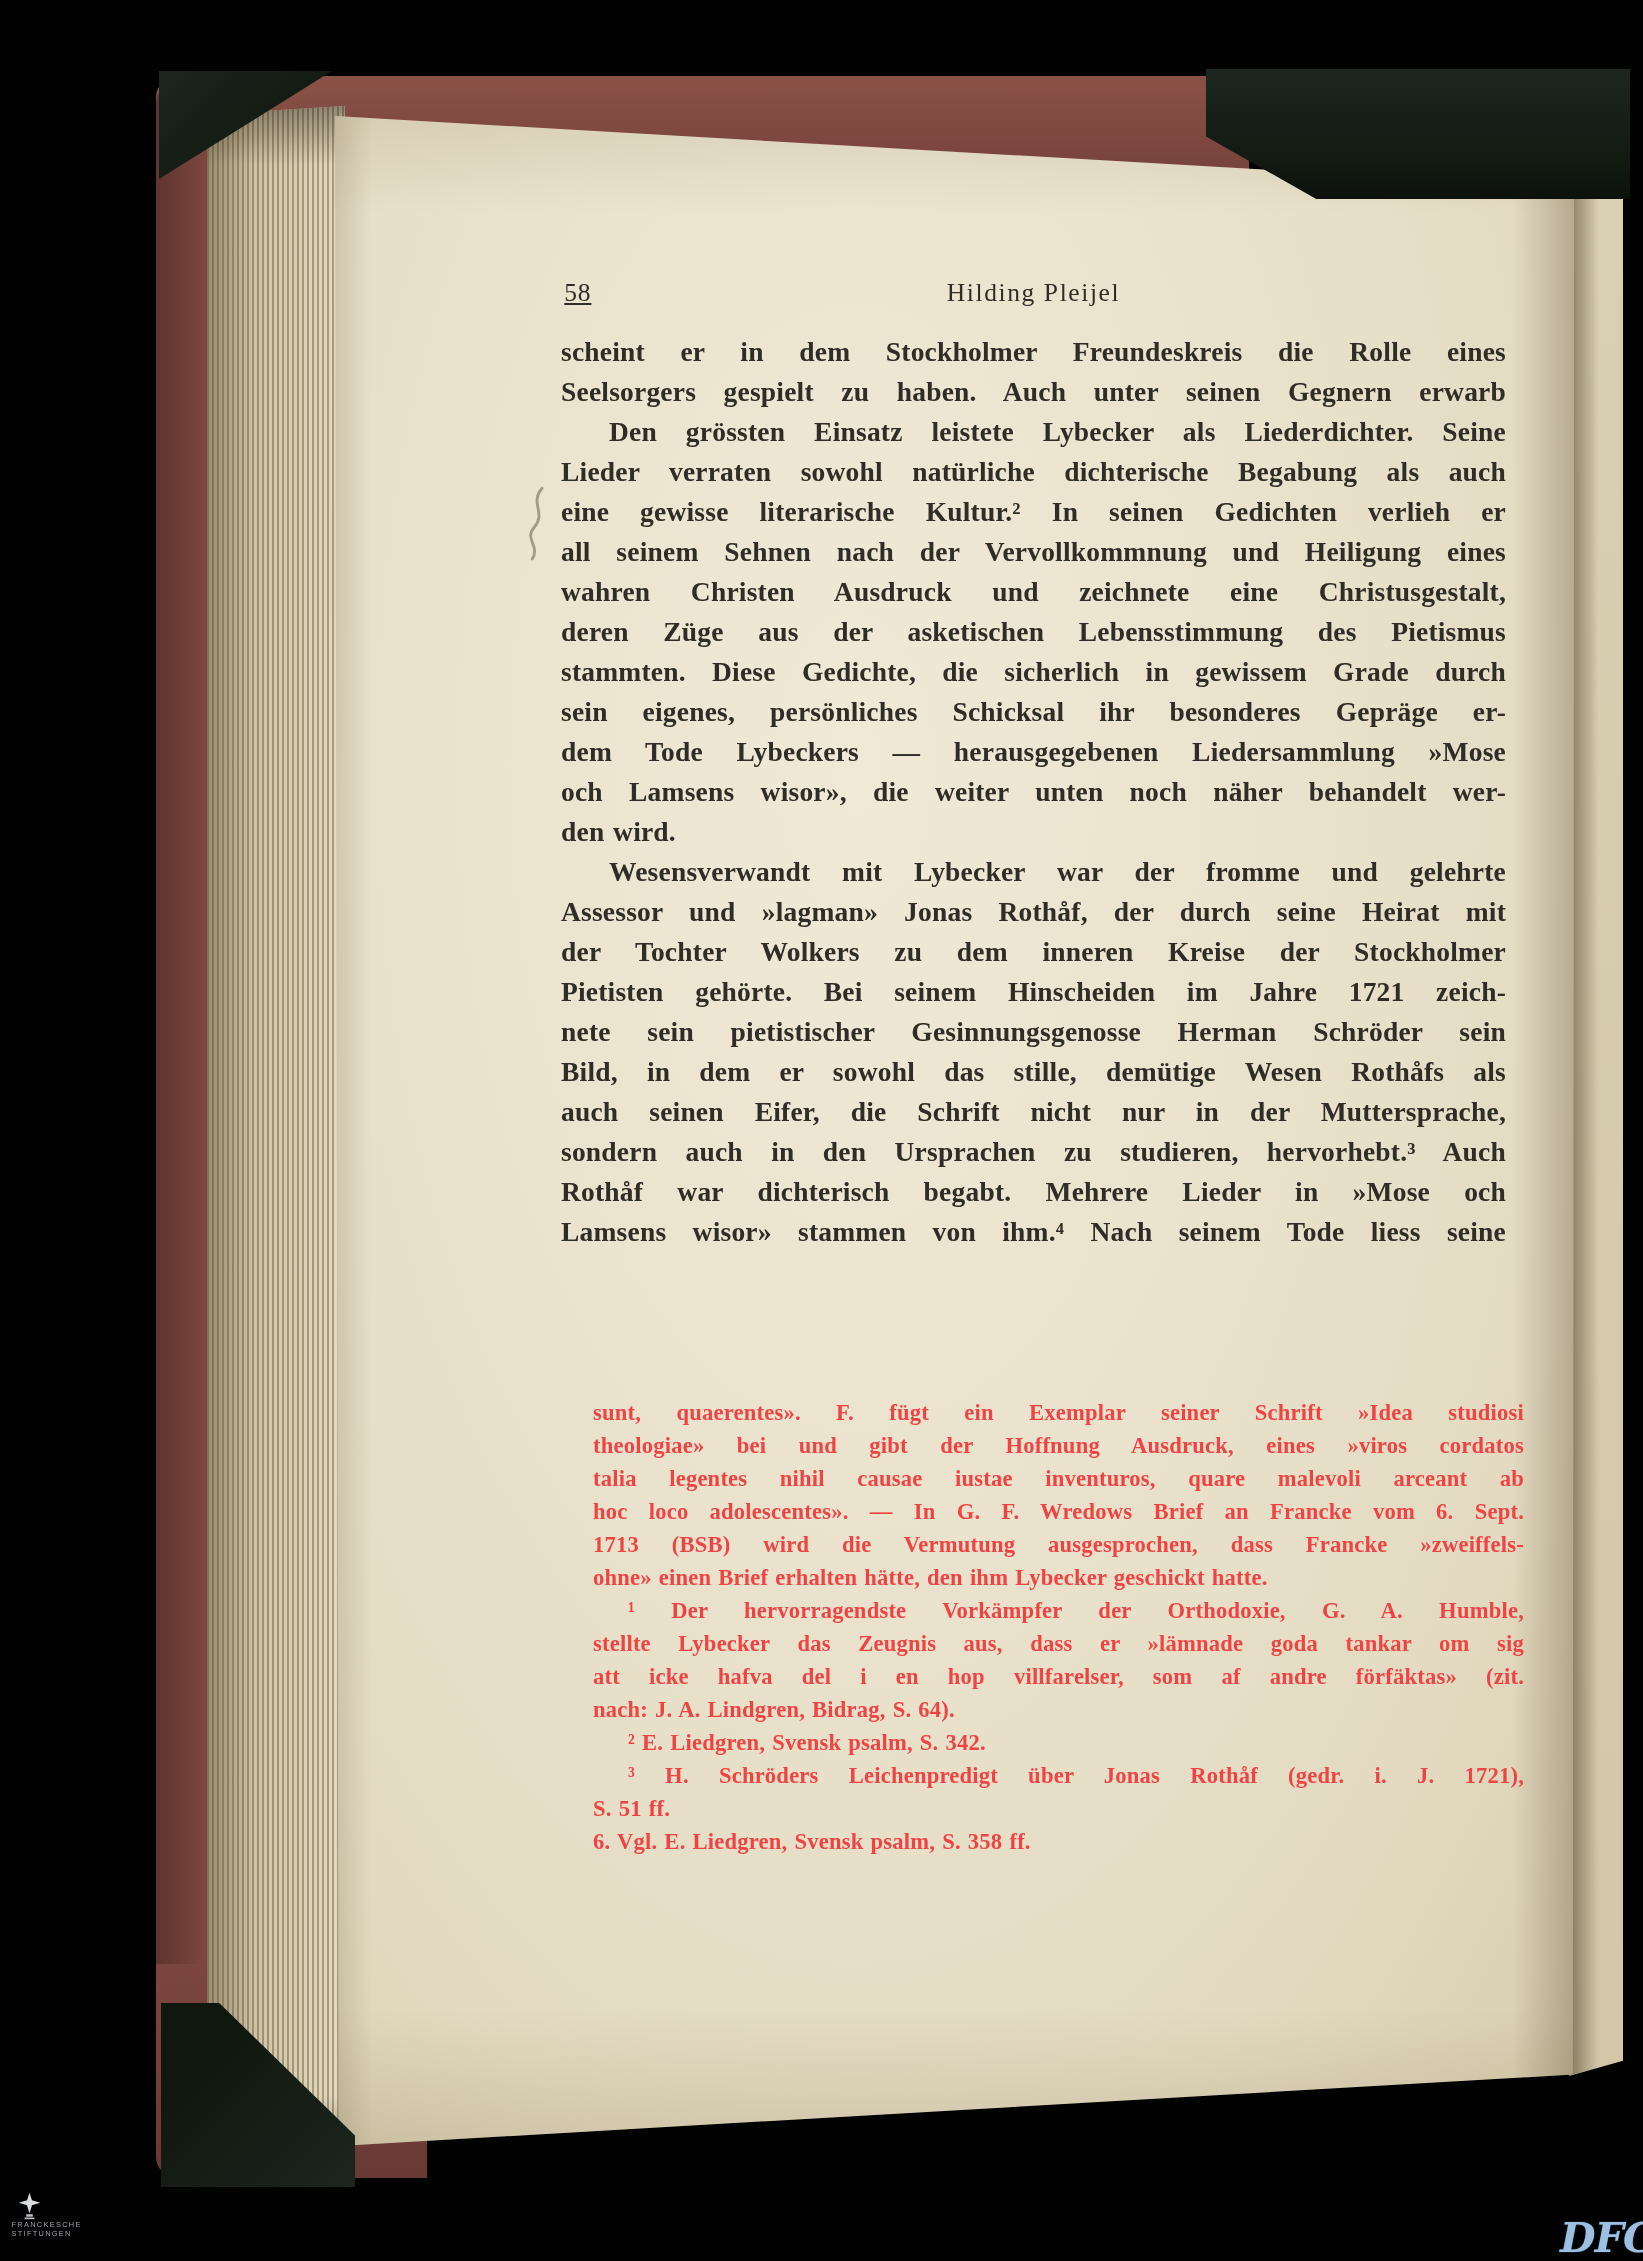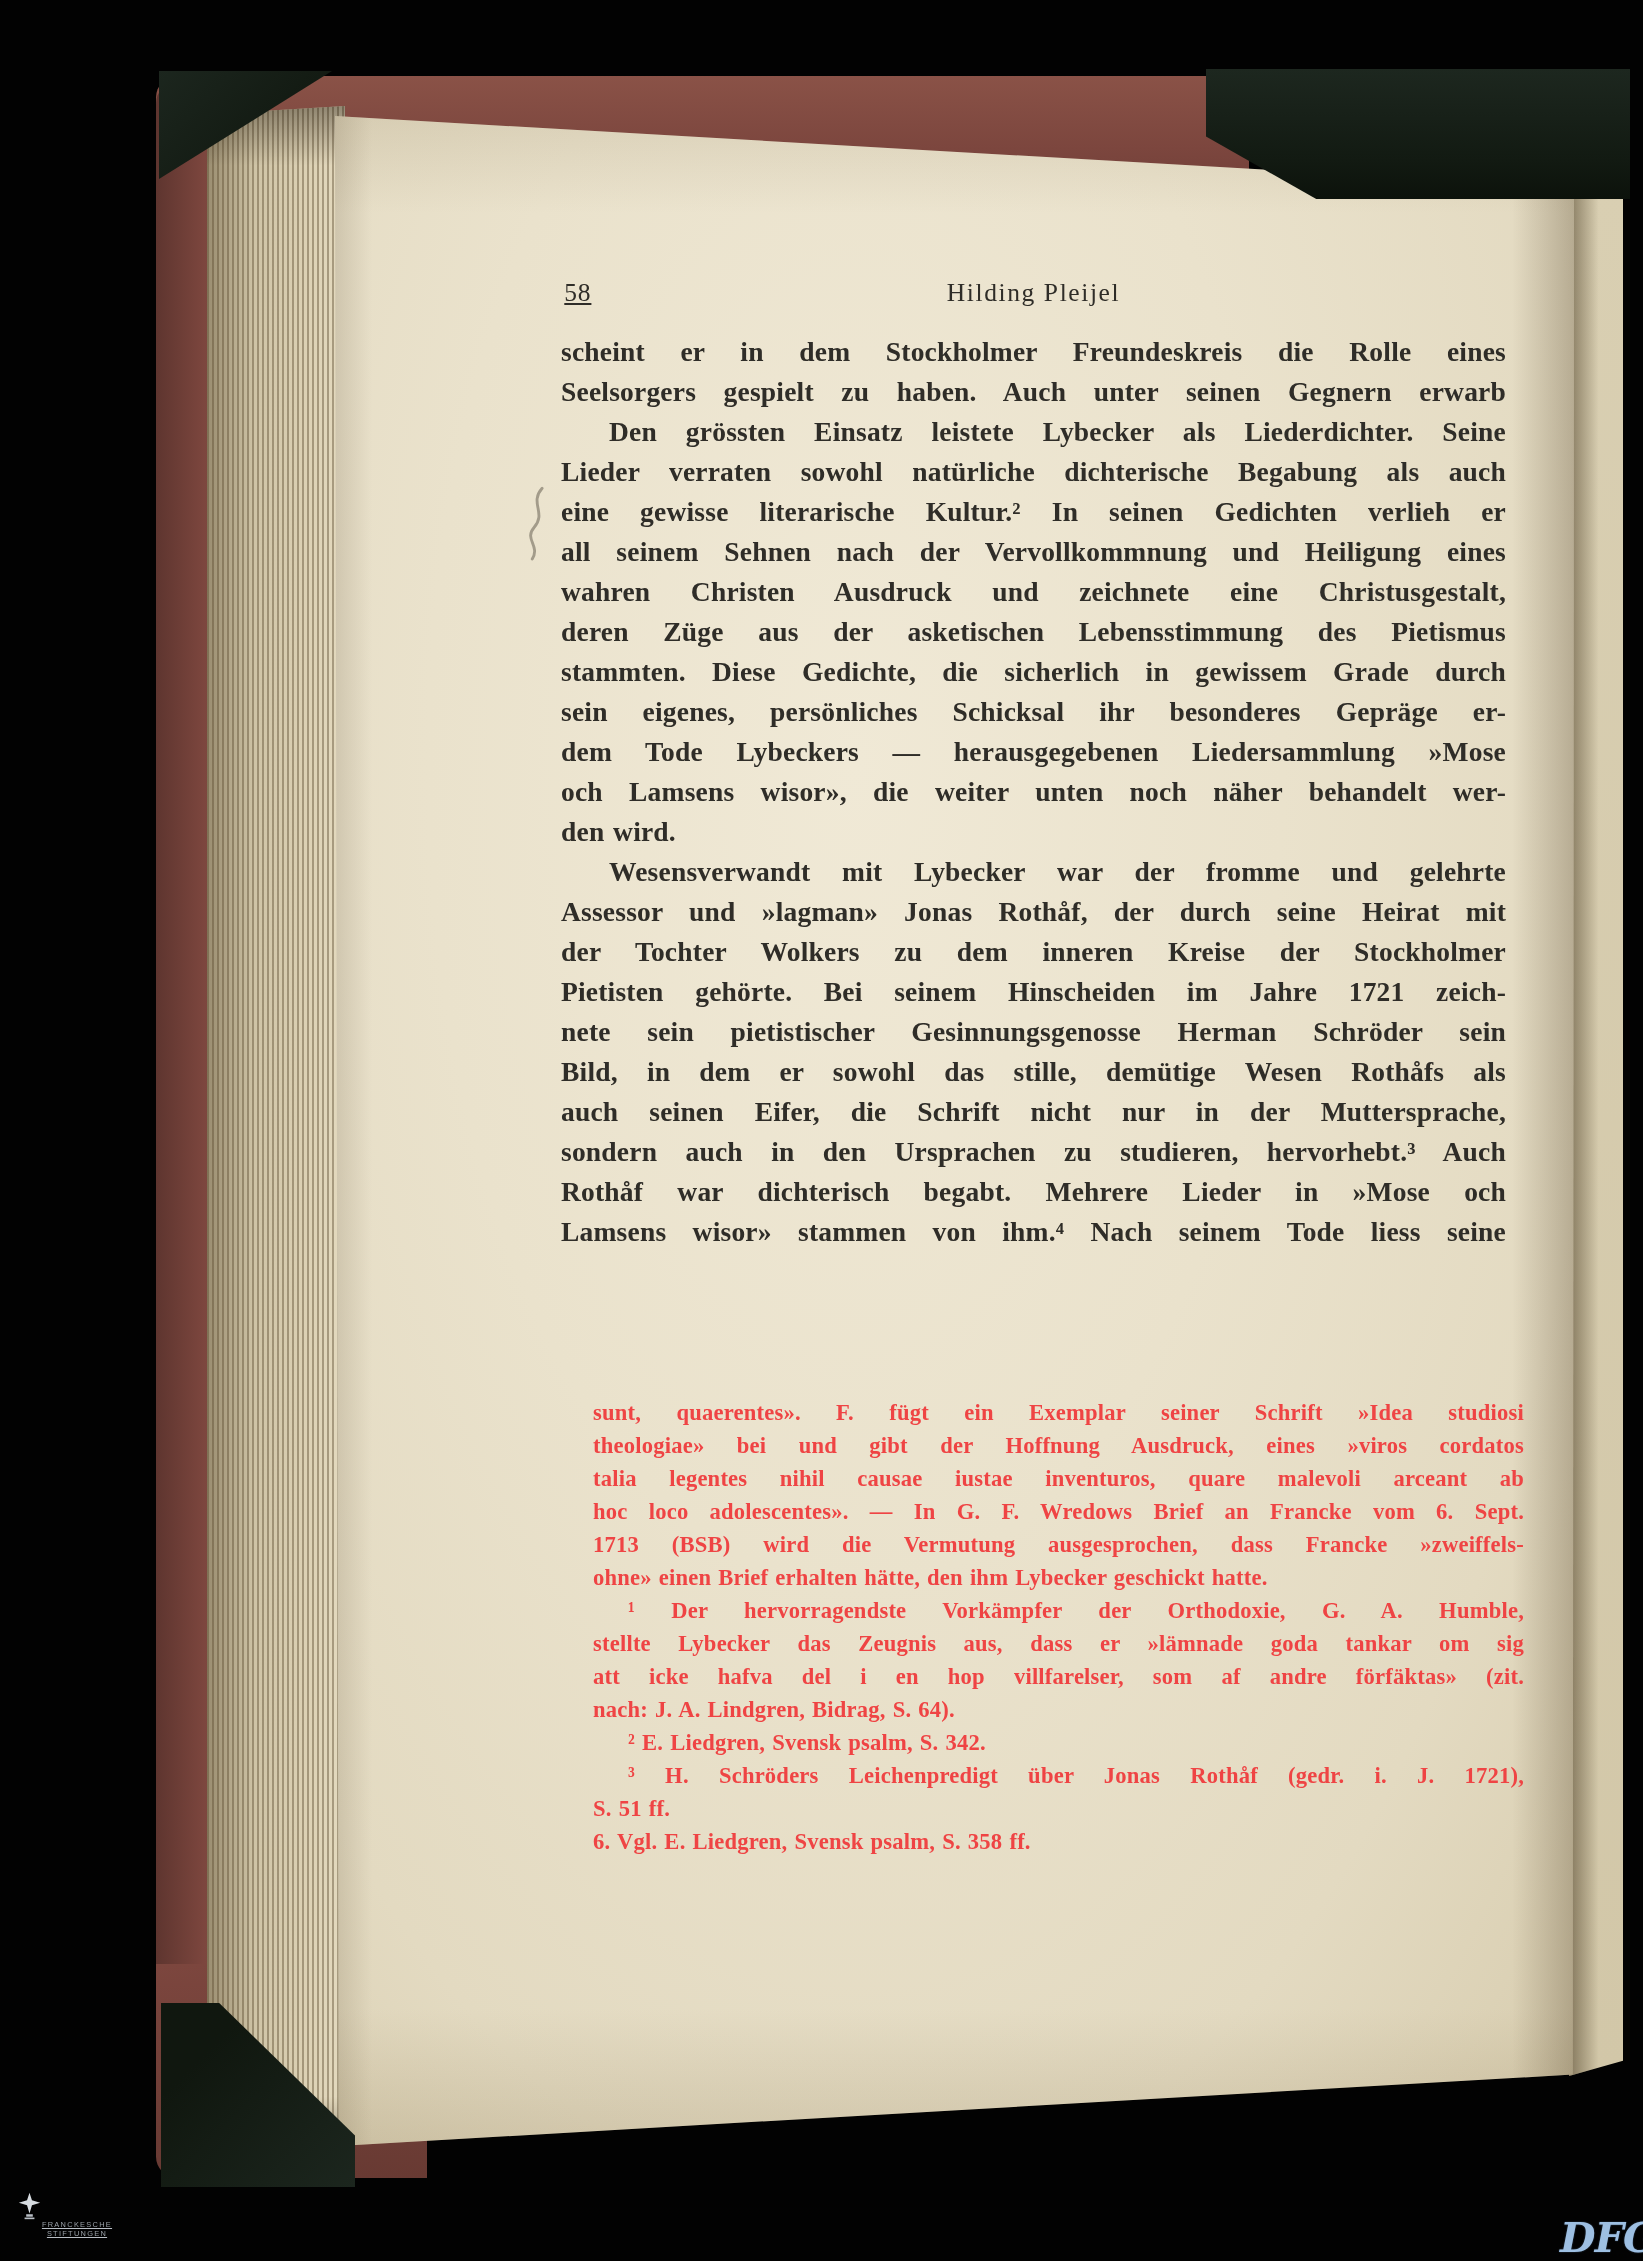--- a/index.html
+++ b/index.html
@@ -118,23 +118,22 @@
     margin-left:18px;
   }
   .footnotes .indent{padding-left:35px;}
 
   
   .pencil{left:519px;top:485px;width:38px;height:79px;z-index:7;opacity:.75;}
 
   
   .provider{
     left:11.5px;top:2192px;width:131px;z-index:8;
-    color:#b9bfc6;text-align:center;
+    color:#b9bfc6;text-align:left;
     font-family:"Liberation Sans","DejaVu Sans",sans-serif;
-    text-decoration:underline;
   }
   .provider .mark{display:block;margin-left:5px;}
   .provider .pline{font-size:7.4px;letter-spacing:1.3px;line-height:9px;color:#9aa1a8;}
 
   .dfg{
     left:1560px;top:2214px;z-index:8;
     font-family:"DejaVu Serif","Liberation Serif",serif;
     font-weight:bold;font-style:italic;
     font-size:41px;letter-spacing:-0.8px;
     color:#9dbfe2;

